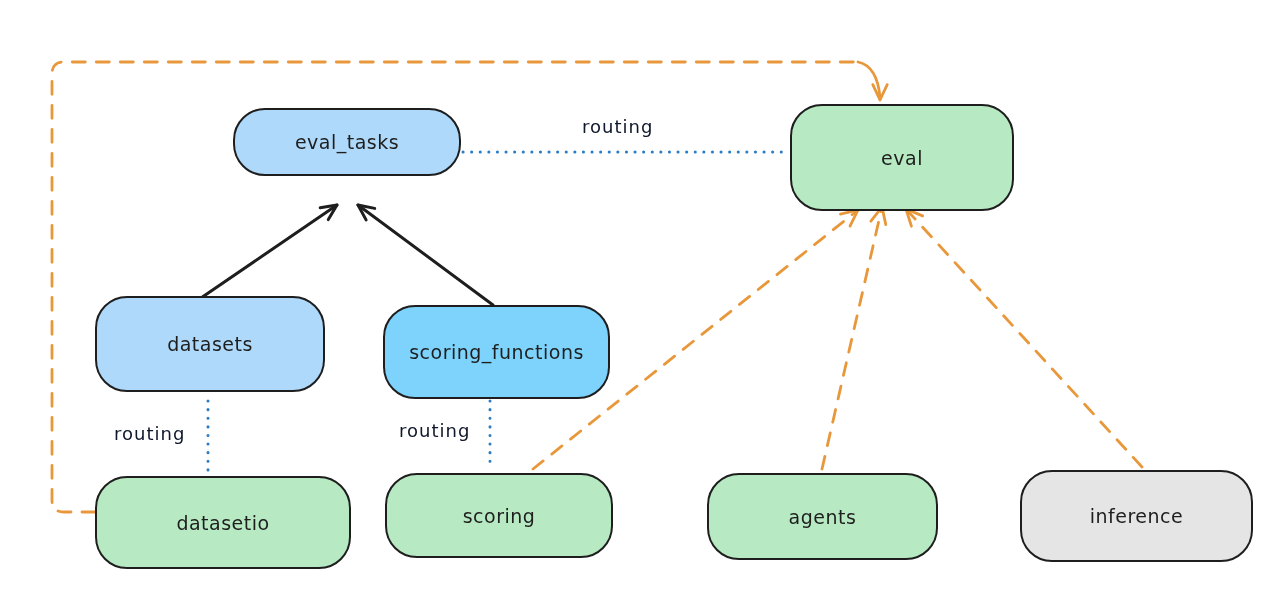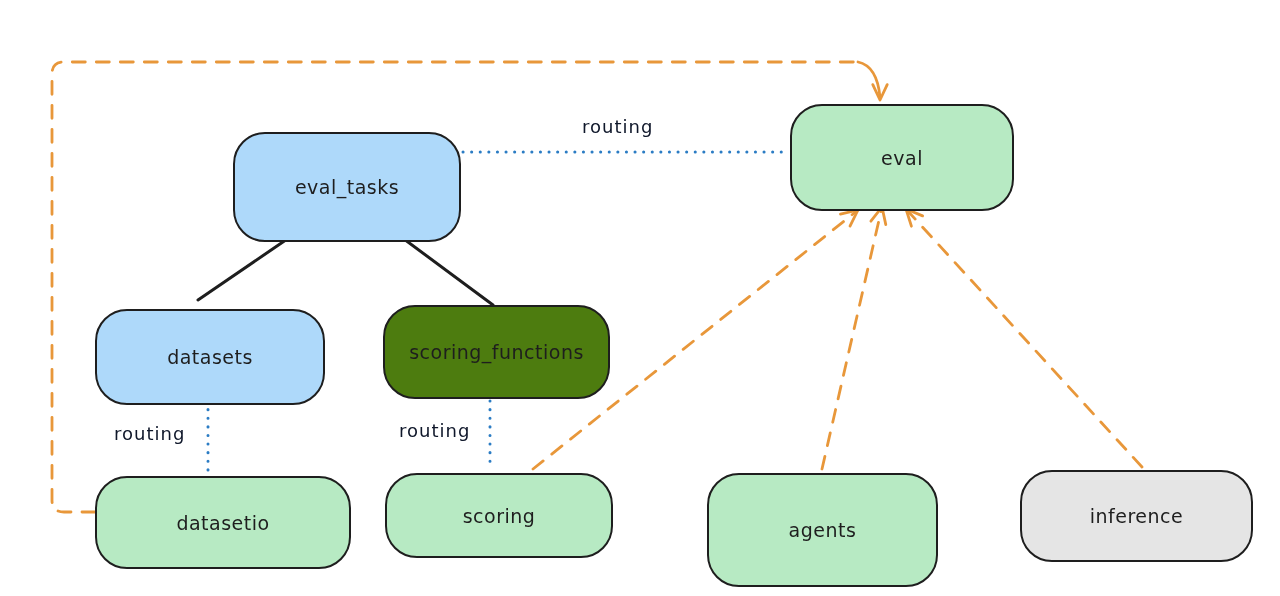--- a/index.html
+++ b/index.html
@@ -23,27 +23,27 @@
     border: 2.6px solid #1e1e1e;
     border-radius: 32px;
     display: flex;
     align-items: center;
     justify-content: center;
     font-size: 19px;
     color: #1e1e1e;
     letter-spacing: 0.5px;
   }
   .node .lbl { white-space: nowrap; }
-  #n-eval_tasks        { left: 233px; top: 108px; width: 228px; height: 110px; margin-top: 24px; }
+  #n-eval_tasks        { left: 233px; top: 108px; width: 228px; height: 68px; }
   #n-eval              { left: 790px; top: 104px; width: 224px; height: 107px; }
-  #n-datasets          { left:  95px; top: 309px; width: 230px; height: 96px; }
+  #n-datasets          { left:  95px; top: 296px; width: 230px; height: 96px; }
   #n-scoring_functions { left: 383px; top: 305px; width: 227px; height: 94px; }
   #n-datasetio         { left:  95px; top: 476px; width: 256px; height: 93px; }
   #n-scoring           { left: 385px; top: 473px; width: 228px; height: 85px; }
-  #n-agents            { left: 707px; top: 473px; width: 231px; height: 114px; }
+  #n-agents            { left: 707px; top: 473px; width: 231px; height: 87px; }
   #n-inference         { left:1020px; top: 470px; width: 233px; height: 92px; }
   .edge-label {
     position: absolute;
     color: #0f172a;
     font-weight: normal;
     font-size: 18px;
     letter-spacing: 1px;
   }
   #lbl-routing-1 { left: 582px; top: 116px; }
   #lbl-routing-2 { left: 114px; top: 423px; }
@@ -90,21 +90,21 @@
 
   <div class="node" id="n-eval_tasks" style="background-color: rgb(174, 217, 250);">
     <span class="lbl">eval_tasks</span>
   </div>
   <div class="node" id="n-eval" style="background-color: rgb(183, 234, 195);">
     <span class="lbl">eval</span>
   </div>
   <div class="node" id="n-datasets" style="background-color: rgb(174, 217, 250);">
     <span class="lbl">datasets</span>
   </div>
-  <div class="node" id="n-scoring_functions" style="background-color: #4d7c0f; justify-content: center;">
+  <div class="node" id="n-scoring_functions" style="background-color: #7dd3fc; justify-content: center;">
     <span class="lbl">scoring_functions</span>
   </div>
   <div class="node" id="n-datasetio" style="background-color: rgb(183, 234, 195);">
     <span class="lbl">datasetio</span>
   </div>
   <div class="node" id="n-scoring" style="background-color: rgb(183, 234, 195);">
     <span class="lbl">scoring</span>
   </div>
   <div class="node" id="n-agents" style="background-color: rgb(183, 234, 195);">
     <span class="lbl">agents</span>

